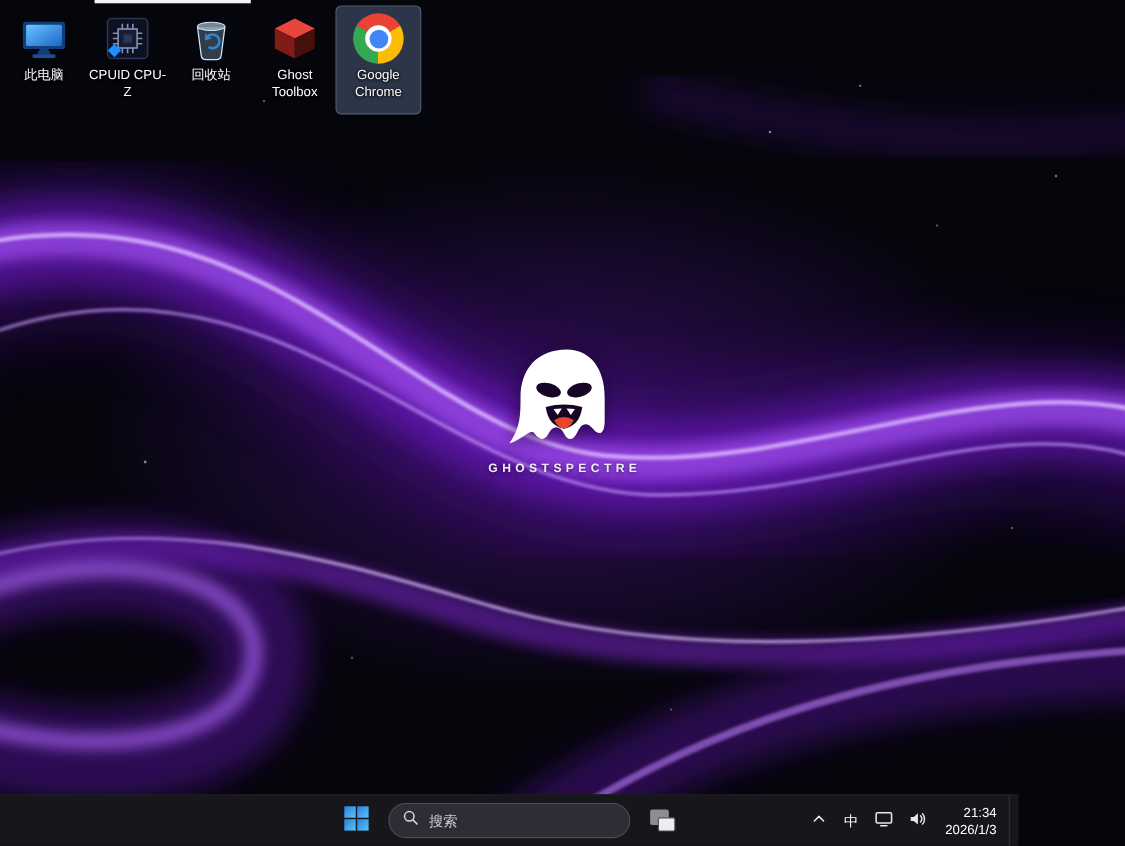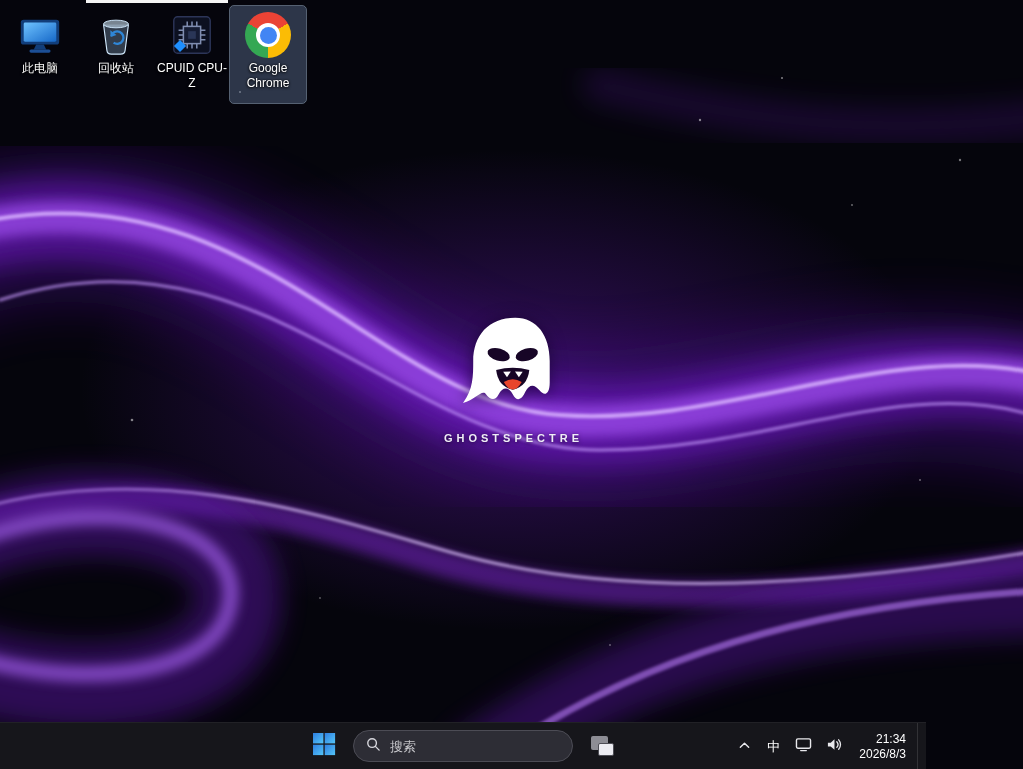--- a/index.html
+++ b/index.html
@@ -20,21 +20,21 @@
 
   
   .icon-chrome{width:46px;height:46px;border-radius:50%;position:relative;
     background:conic-gradient(#ea4335 0 60deg,#fbbc05 60deg 180deg,#34a853 180deg 300deg,#ea4335 300deg 360deg)}
   .icon-chrome::before{content:"";position:absolute;inset:11px;border-radius:50%;background:#fff}
   .icon-chrome::after{content:"";position:absolute;inset:14.5px;border-radius:50%;background:#4285f4}
 
   
   .ghost-wrap{position:absolute;left:50%;top:310px;transform:translateX(-50%);z-index:2;
     display:flex;flex-direction:column;align-items:center}
-  .ghost-caption{margin-top:20px;color:#efeef6;font-size:11px;font-weight:bold;
+  .ghost-caption{margin-top:8px;color:#efeef6;font-size:11px;font-weight:bold;
     letter-spacing:4px;padding-left:4px;text-shadow:0 1px 4px rgba(0,0,0,.6)}
 
   
   .taskbar{position:absolute;left:0;bottom:0;width:926px;height:47px;z-index:10;
     background:rgba(23,23,28,.97);border-top:1px solid rgba(255,255,255,.05);
     display:flex;align-items:center;justify-content:center}
   .tb-center{display:flex;align-items:center;gap:9px}
   .tb-btn{width:40px;height:40px;border-radius:6px;display:flex;align-items:center;justify-content:center;cursor:pointer}
   .search-box{width:220px;height:32px;border-radius:17px;background:#2d2d35;border:1px solid #4c4c55;
     display:flex;align-items:center;padding:0 12px;gap:9px}
@@ -138,44 +138,54 @@
           <path d="M20 34 h8 l2.5 5 h-13 z" fill="#123e7a"></path>
           <rect x="13" y="39" width="22" height="3.5" rx="1.7" fill="#1c4f96"></rect>
         </svg>
       </span>
       <span class="desk-label">此电脑</span>
     </div>
 
     <div class="desk-item">
       <span class="art">
         <svg viewBox="0 0 48 48" width="46" height="46">
-          <path d="M11 13 L14.5 40 c.3 2.4 2.3 4 4.6 4 h9.8 c2.3 0 4.3 -1.6 4.6 -4 L37 13" fill="rgba(170,210,245,.28)" stroke="#cfe7fb" stroke-width="1.2"></path>
-          <ellipse cx="24" cy="12.5" rx="13" ry="4" fill="rgba(215,238,255,.55)" stroke="#cfe7fb" stroke-width="1"></ellipse>
-          <path d="M19 25 a6.5 6.5 0 1 1 2.5 7" fill="none" stroke="#2f86d6" stroke-width="2.4"></path>
-          <path d="M18 19 l.5 7 6-2z" fill="#2f86d6"></path>
-        </svg>
-      </span>
-      <span class="desk-label">回收站</span>
-    </div>
-
-    <div class="desk-item">
-      <span class="art">
-        <svg viewBox="0 0 48 48" width="46" height="46">
           <rect x="5" y="5" width="38" height="38" rx="4" fill="#0c1020" stroke="#2c3558" stroke-width="1.5"></rect>
           <g stroke="#7f8db0" stroke-width="1.6" fill="#151c33">
             <rect x="15" y="15" width="18" height="18"></rect>
             <path d="M19 15 v-5 M24 15 v-5 M29 15 v-5 M19 33 v5 M24 33 v5 M29 33 v5 M15 19 h-5 M15 24 h-5 M15 29 h-5 M33 19 h5 M33 24 h5 M33 29 h5" fill="none"></path>
           </g>
           <rect x="20" y="20" width="8" height="8" fill="#2a3657"></rect>
           <rect x="7" y="31" width="9" height="9" transform="rotate(45 11.5 35.5)" fill="#1e8fff"></rect>
         </svg>
       </span>
       <span class="desk-label">CPUID CPU-Z</span>
     </div>
 
+    <div class="desk-item">
+      <span class="art">
+        <svg viewBox="0 0 48 48" width="46" height="46">
+          <path d="M11 13 L14.5 40 c.3 2.4 2.3 4 4.6 4 h9.8 c2.3 0 4.3 -1.6 4.6 -4 L37 13" fill="rgba(170,210,245,.28)" stroke="#cfe7fb" stroke-width="1.2"></path>
+          <ellipse cx="24" cy="12.5" rx="13" ry="4" fill="rgba(215,238,255,.55)" stroke="#cfe7fb" stroke-width="1"></ellipse>
+          <path d="M19 25 a6.5 6.5 0 1 1 2.5 7" fill="none" stroke="#2f86d6" stroke-width="2.4"></path>
+          <path d="M18 19 l.5 7 6-2z" fill="#2f86d6"></path>
+        </svg>
+      </span>
+      <span class="desk-label">回收站</span>
+    </div>
+
+    <div class="desk-item">
+      <span class="art">
+        <svg viewBox="0 0 48 48" width="46" height="46">
+          <polygon points="24,5 43,14.5 24,24 5,14.5" fill="#e8463c"></polygon>
+          <polygon points="5,14.5 24,24 24,43 5,33.5" fill="#7e1c15"></polygon>
+          <polygon points="43,14.5 24,24 24,43 43,33.5" fill="#47100c"></polygon>
+        </svg>
+      </span>
+      <span class="desk-label">Ghost Toolbox</span>
+    </div>
 
     <div class="desk-item selected">
       <span class="art">
           <span class="icon-chrome"></span>
         </span>
       <span class="desk-label">Google Chrome</span>
     </div>
 
 
 
@@ -240,19 +250,19 @@
       <div class="tray-btn">
         <span>
           <svg viewBox="0 0 17 16" width="16" height="15">
             <path d="M2 6 v4 h3 l4 3.5 v-11 L5 6 z" fill="#e8e8ec"></path>
             <path d="M11.5 5 a4.5 4.5 0 0 1 0 6 M13.5 3 a7.5 7.5 0 0 1 0 10" fill="none" stroke="#e8e8ec" stroke-width="1.4" stroke-linecap="round"></path>
           </svg>
         </span>
       </div>
       <div class="clock">
         <span>21:34</span>
-        <span>2026/8/3</span>
+        <span>2026/1/3</span>
       </div>
       <div class="show-desktop"></div>
     </div>
   </div>
 
 </div>
 
 </body></html>

